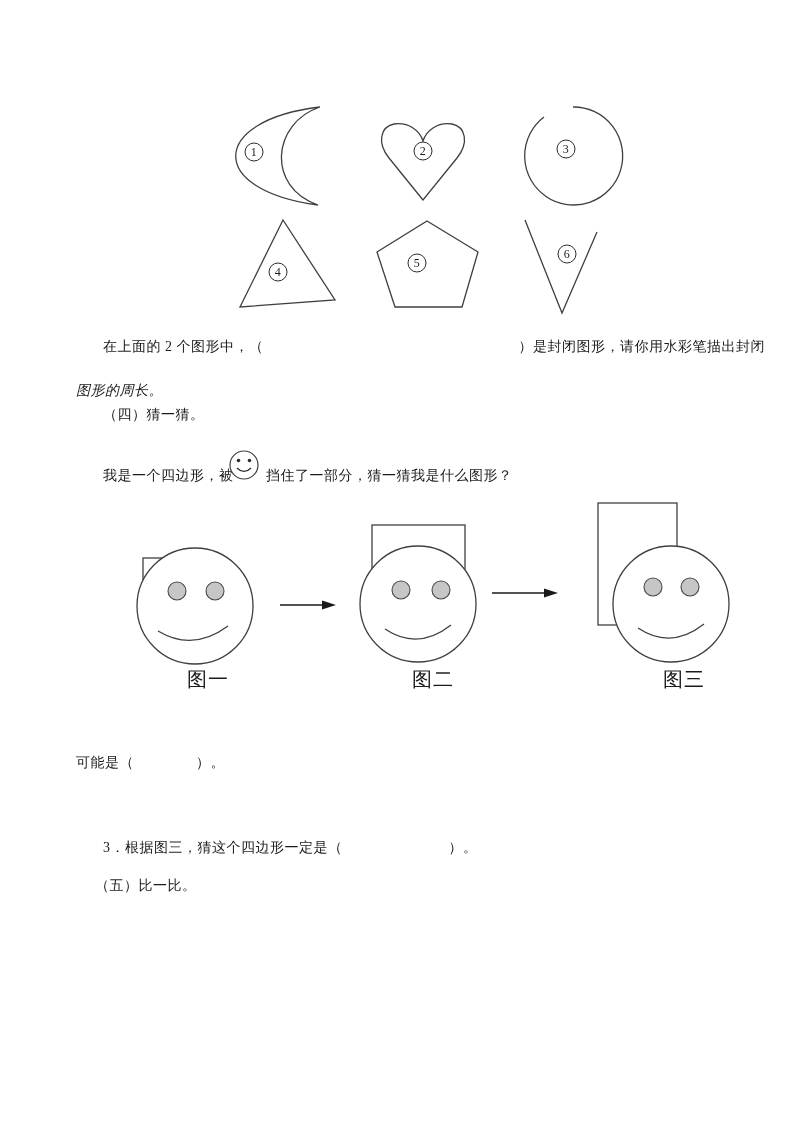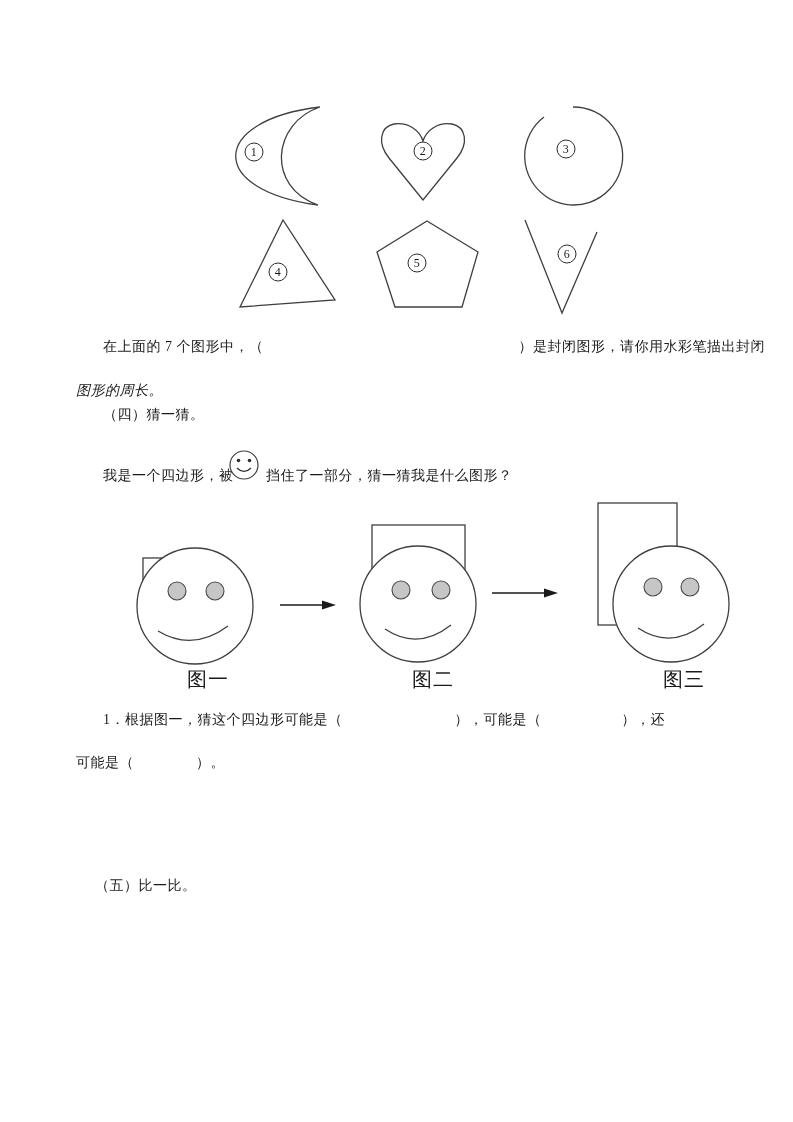--- a/index.html
+++ b/index.html
@@ -76,21 +76,21 @@
       <circle class="badge-circle" cx="237" cy="173" r="9"></circle>
       <text class="badge-num" x="237" y="177" text-anchor="middle">5</text>
     </g>
     <g>
       <circle class="badge-circle" cx="387" cy="164" r="9"></circle>
       <text class="badge-num" x="387" y="168" text-anchor="middle">6</text>
     </g>
   </svg>
 
   <div class="line" style="left:103px; top:337px;">
-    <span>在上面的 7 个图形中，（</span><span class="blank" style="width:255px;"></span><span>）是封闭图形，请你用水彩笔描出封闭</span>
+    <span>在上面的 2 个图形中，（</span><span class="blank" style="width:255px;"></span><span>）是封闭图形，请你用水彩笔描出封闭</span>
   </div>
   <div class="line" style="left:76px; top:381px;font-style:italic;">
     <span>图形的周长。</span>
   </div>
 
   <div class="line" style="left:103px; top:405px;">
     <span>（四）猜一猜。</span>
   </div>
 
   <div class="line" style="left:103px; top:466px;">
@@ -146,24 +146,24 @@
   <div class="fig-label" style="left:187px; top:666px;">
     <span>图一</span>
   </div>
   <div class="fig-label" style="left:412px; top:666px;">
     <span>图二</span>
   </div>
   <div class="fig-label" style="left:663px; top:666px;">
     <span>图三</span>
   </div>
 
-  <div class="line" style="left:103px; top:710px;">
-    <span>1．根据图一，猜这个四边形可能是（</span><span class="blank" style="width:112px;"></span><span>），可能是（</span><span class="blank" style="width:80px;"></span><span>），还</span>
-  </div>
   <div class="line" style="left:76px; top:753px;">
     <span>可能是（</span><span class="blank" style="width:62px;"></span><span>）。</span>
+  </div>
+  <div class="line" style="left:103px; top:838px;">
+    <span>3．根据图三，猜这个四边形一定是（</span><span class="blank" style="width:106px;"></span><span>）。</span>
   </div>
 
   <div class="line" style="left:95px; top:877px;font-family:Liberation Mono, monospace;">
     <span>（五）比一比。</span>
   </div>
 
 </div>
 
 </body></html>

